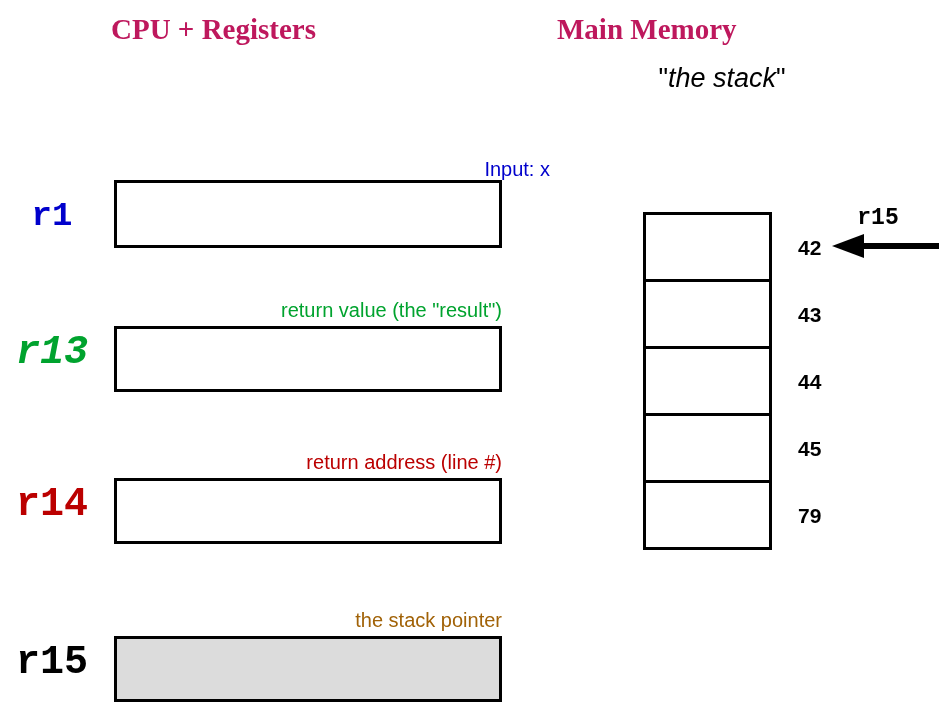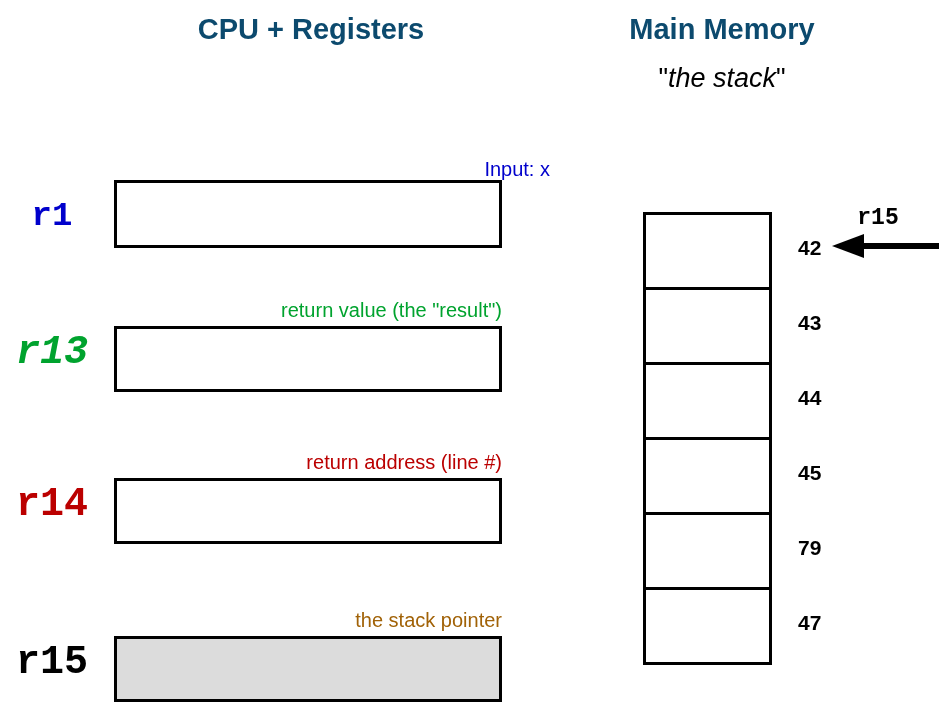--- a/index.html
+++ b/index.html
@@ -15,26 +15,25 @@
     position: relative;
     width: 939px;
     height: 719px;
     background: #ffffff;
     overflow: hidden;
   }
 
   
   .col-title {
     position: absolute;
-    font-family: Liberation Sans, sans-serif;
+    font-family: Liberation Serif, serif;
     font-weight: bold;
     font-size: 29px;
     line-height: 34px;
-    color: #0c4a6e;
-    text-align: center;
+    color: #be185d;
     white-space: nowrap;
   }
   #cpu-title   { left: 111px; top: 12px;  width: 400px; }
   #mem-title   { left: 557px; top: 12px;  width: 330px; }
   #mem-subtitle{
     position: absolute;
     left: 557px; top: 62px; width: 330px;
     text-align: center;
     font-family: "Liberation Sans", sans-serif;
     font-size: 27px;
@@ -82,21 +81,21 @@
 
   
   #mem-stack {
     position: absolute;
     left: 643px;
     top: 212px;
     width: 129px;
   }
   .mem-cell {
     position: relative;
-    height: 78px;
+    height: 70px;
     border: 3px solid #000000;
     box-sizing: border-box;
     background: #ffffff;
     margin-top: -3px;
     width: 129px;
   }
   .mem-cell:first-child { margin-top: 0; }
 
   .mem-addr {
     position: absolute;
@@ -171,23 +170,20 @@
     </div>
     <div class="mem-cell">
       <span class="mem-addr">44</span>
     </div>
     <div class="mem-cell">
       <span class="mem-addr">45</span>
     </div>
     <div class="mem-cell">
       <span class="mem-addr">79</span>
     </div>
-    <div class="mem-cell">
-      <span class="mem-addr">47</span>
-    </div>
 
   </div>
 
   <div id="sp-arrow-group">
     <div id="sp-arrow-label">r15</div>
     <svg id="sp-arrow-svg" width="109" height="26" viewBox="0 0 109 26">
       <line x1="32" y1="13" x2="109" y2="13" stroke="#000000" stroke-width="6"></line>
       <polygon points="2,13 34,1 34,25" fill="#000000"></polygon>
     </svg>
   </div>

